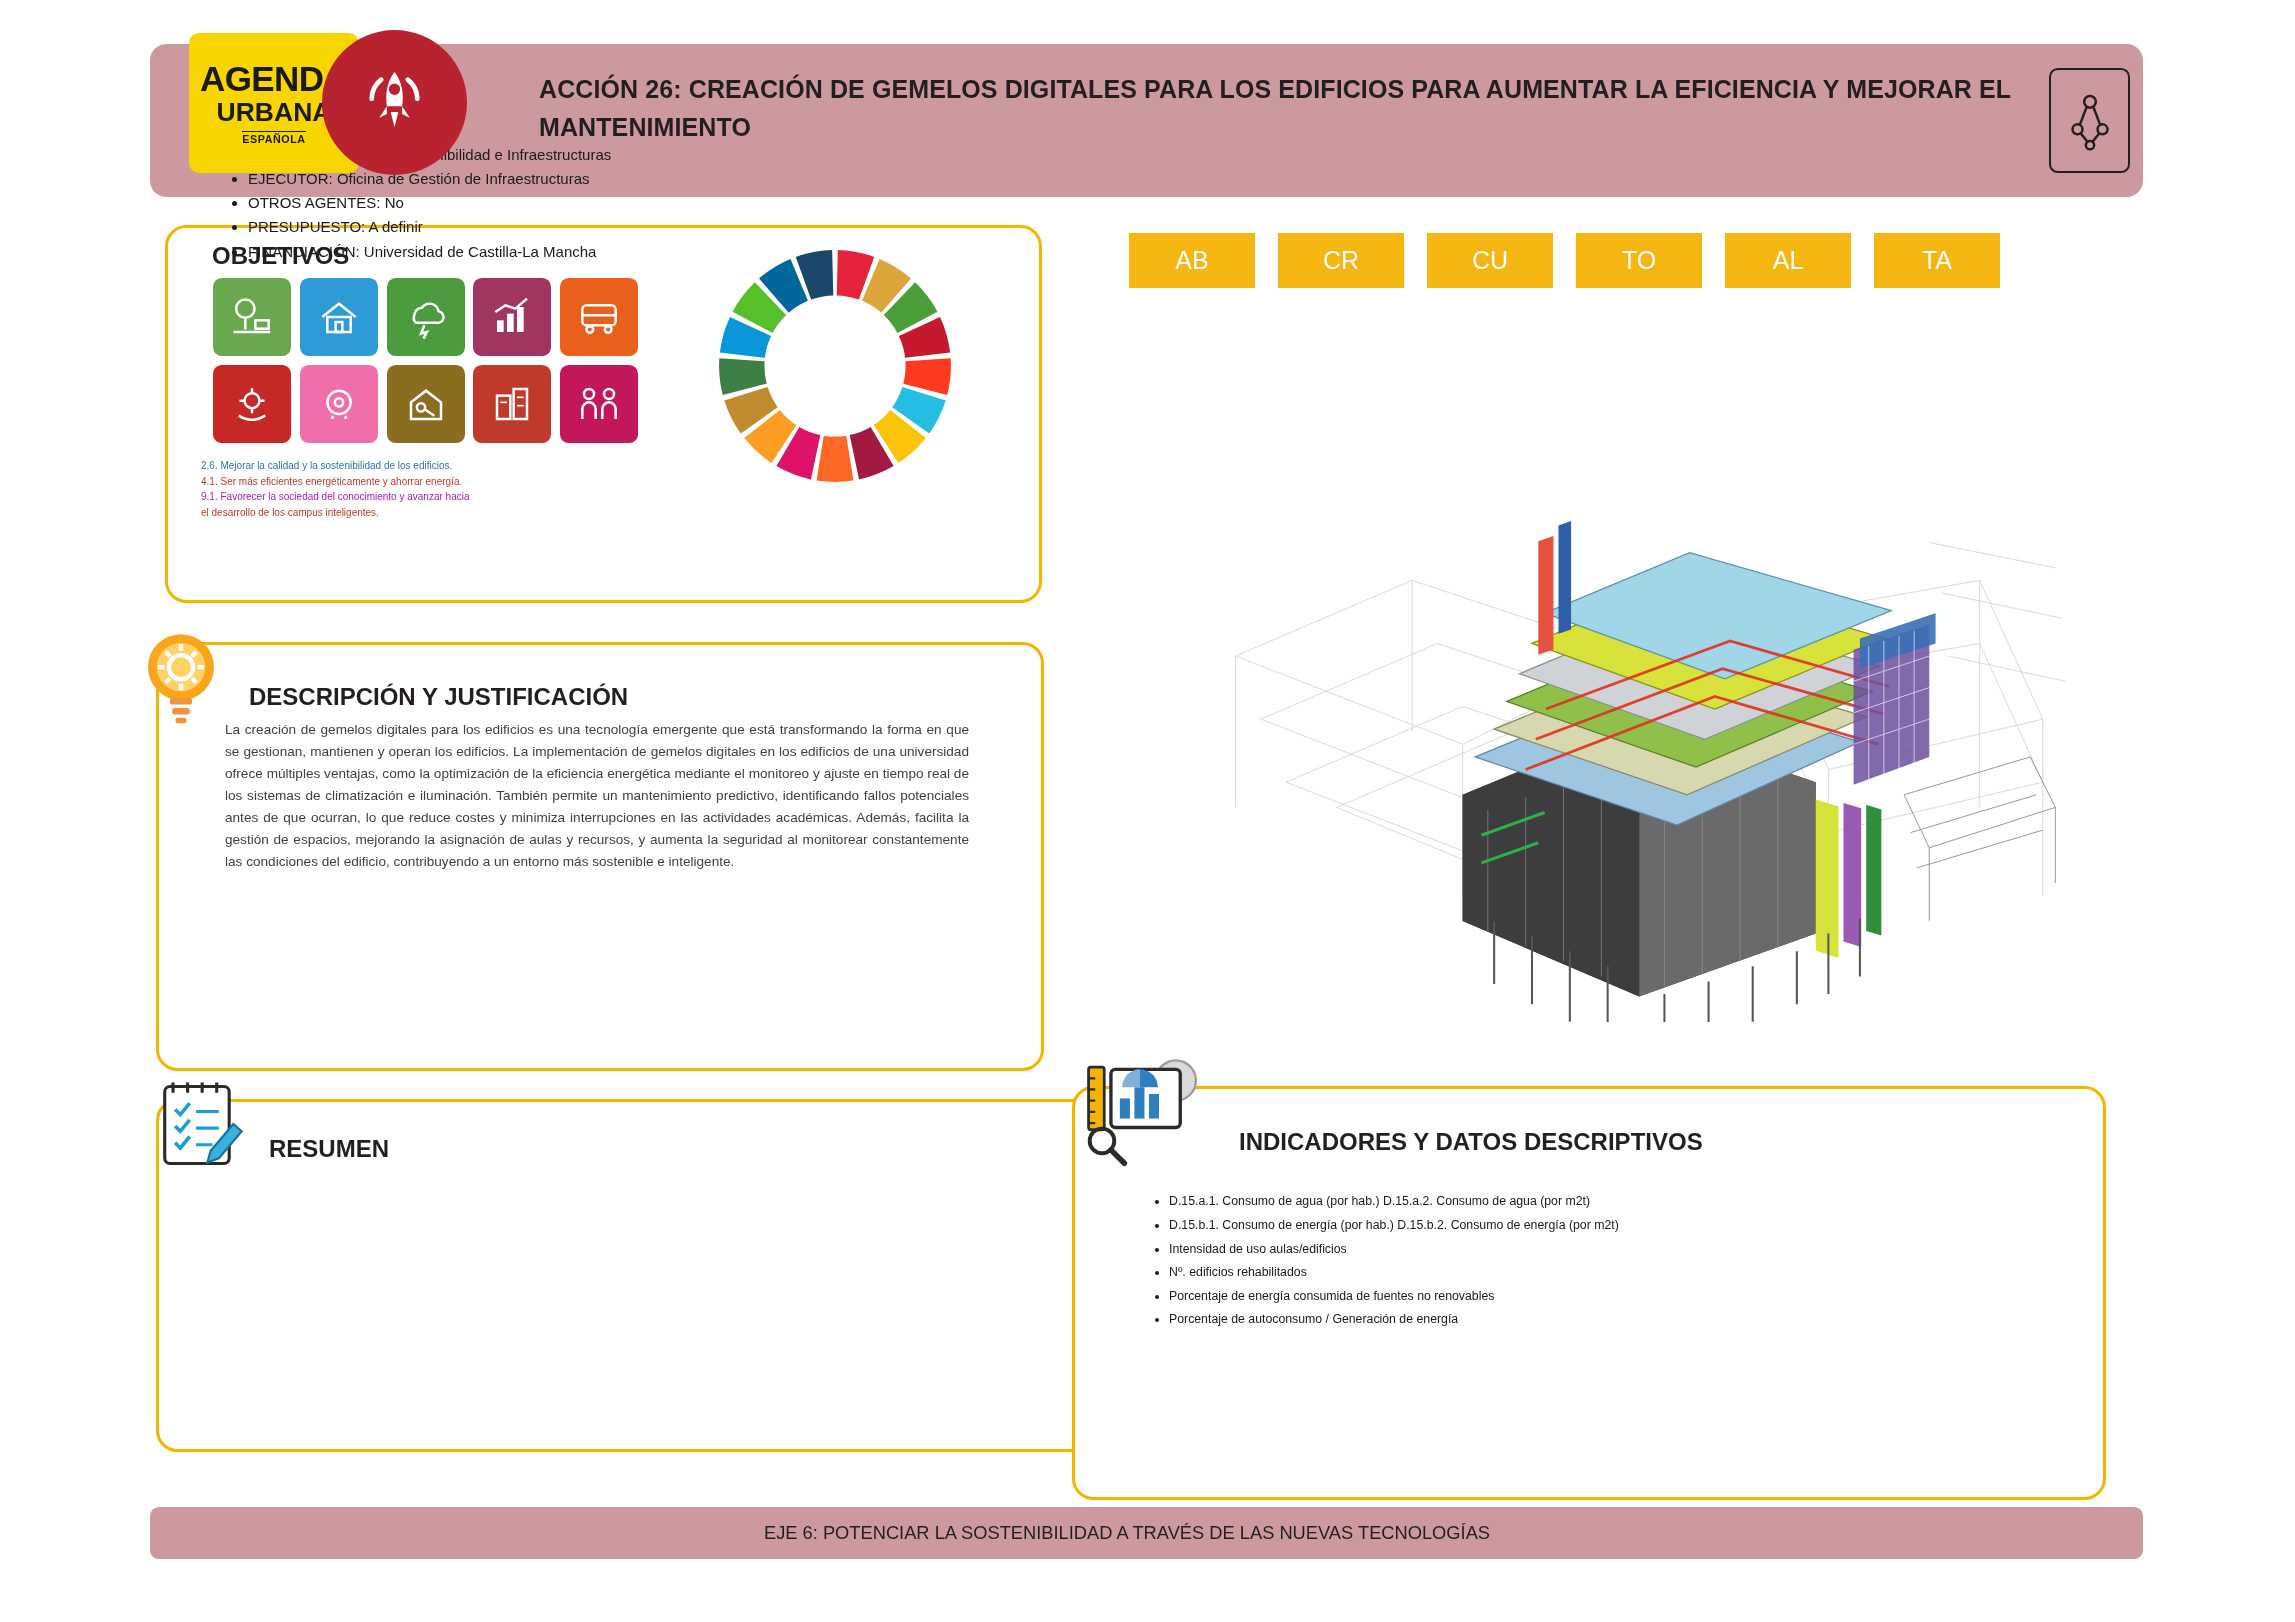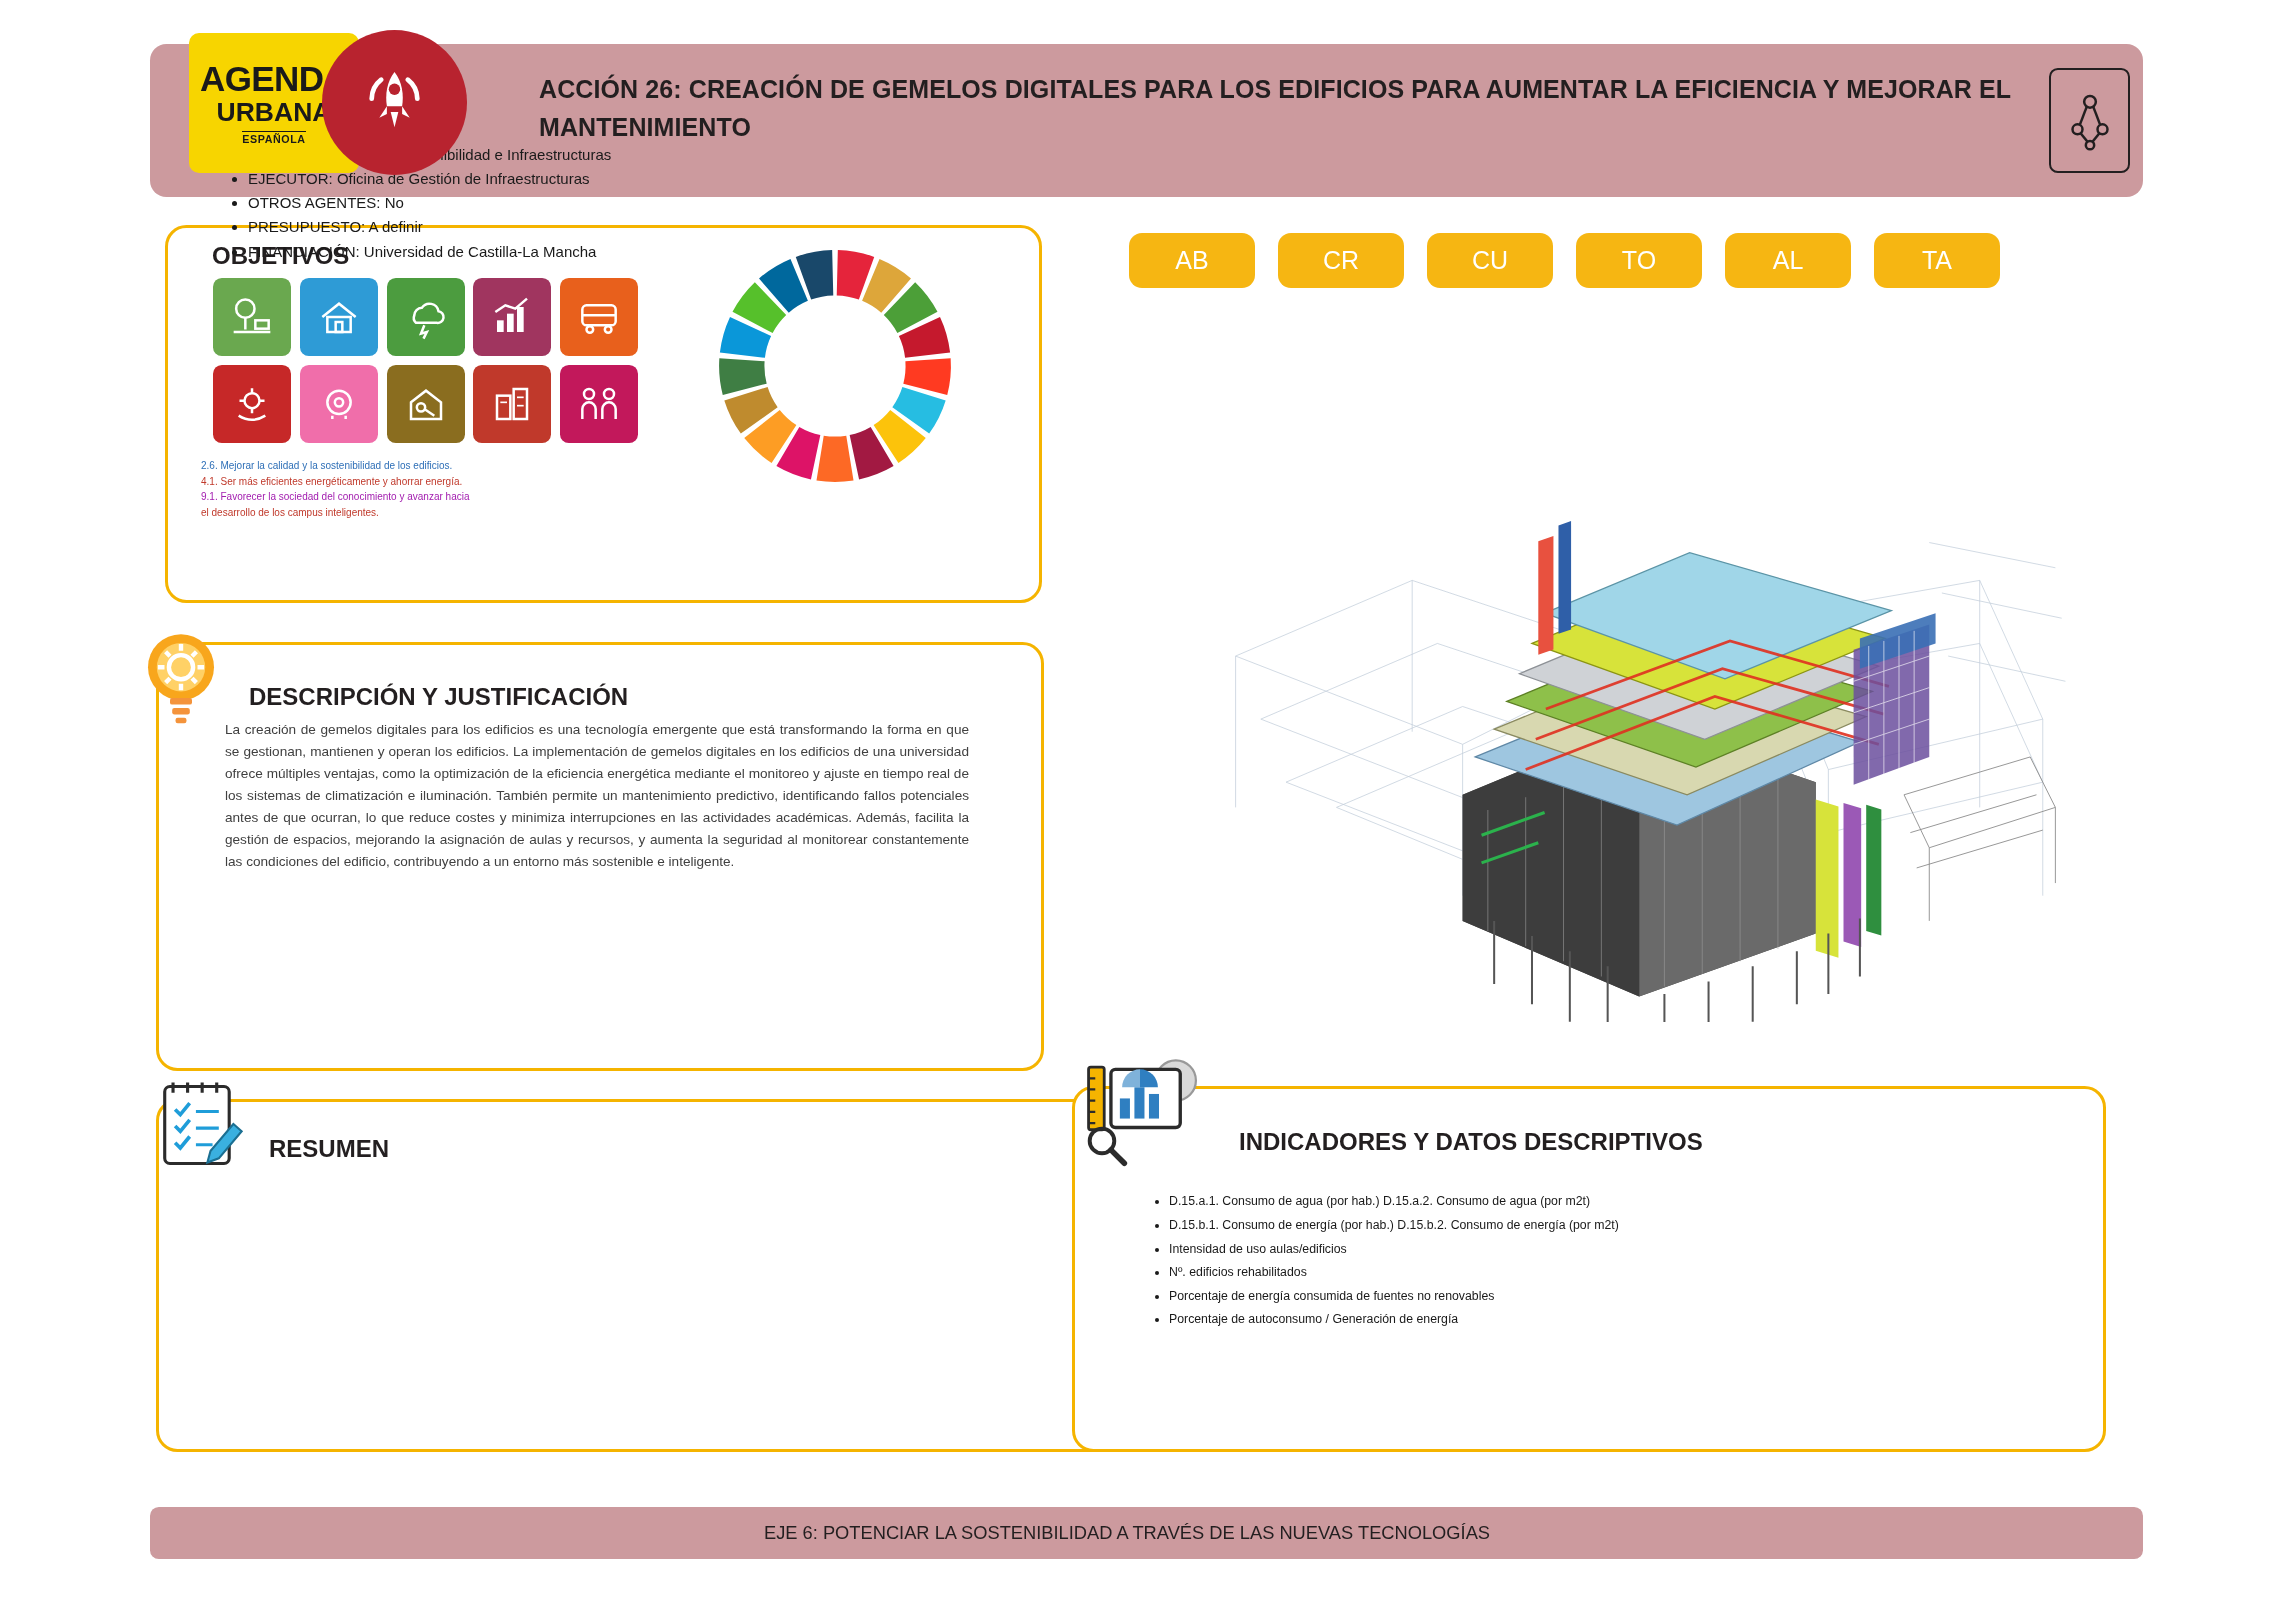--- a/index.html
+++ b/index.html
@@ -127,35 +127,35 @@
   #resumen { left: 156px; top: 1099px; width: 980px; height: 353px; }
   #resumen .card-title { position: absolute; left: 110px; top: 33px; }
   .resumen-list {
     position: absolute; left: 208px; top: 79px;
     font-size: 15px; line-height: 1.62; color: #1a1a1a;
   }
   .resumen-list li { margin: 0; }
   .notepad { position: absolute; left: 146px; top: 1072px; z-index: 10; }
 
   
-  #indicadores { left: 1072px; top: 1086px; width: 1034px; height: 366px; }
+  #indicadores { left: 1072px; top: 1086px; width: 1034px; height: 414px; }
   #indicadores .card-title { position: absolute; left: 164px; top: 39px; }
   .ind-list {
     position: absolute; left: 1129px; top: 1178px;
     font-size: 12.3px; line-height: 1.92; color: #1a1a1a;
   }
   .ind-list li { margin: 0; }
   .chart-icon { position: absolute; left: 1072px; top: 1047px; z-index: 10; }
 
   
   .tags { position: absolute; left: 1129px; top: 233px; display: flex; gap: 23px; }
   .tag {
     width: 126px; height: 55px;
     background: #f6b612;
-    border-radius: 13px;
+    border-radius: 0;
     display: flex; align-items: center; justify-content: center;
     font-size: 25px; color: #ffffff;
   }
 
   
   .bim-wrap {
     position: absolute; left: 1223px; top: 391px;
     width: 845px; height: 631px;
   }
 

